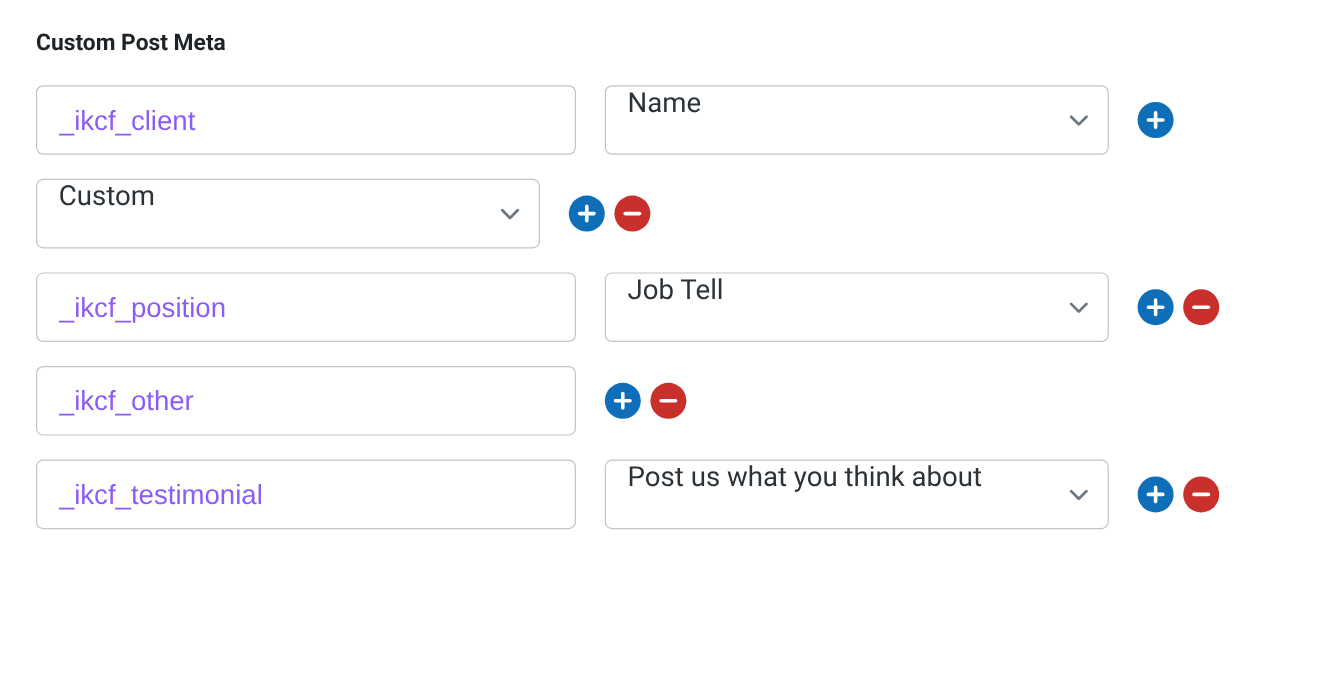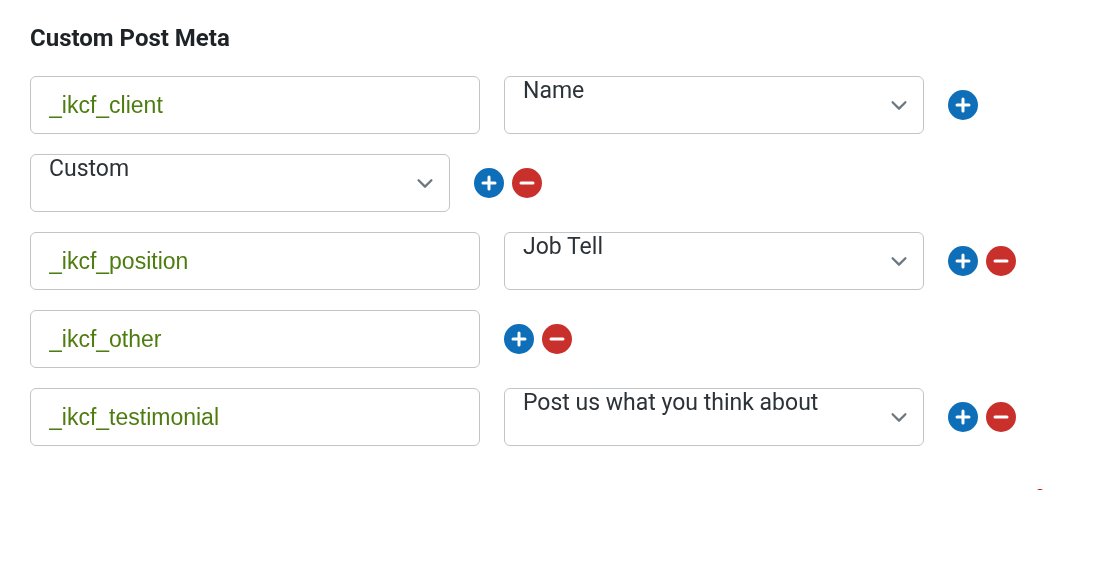--- a/index.html
+++ b/index.html
@@ -3,39 +3,39 @@
   <meta charset="utf-8">
   <style>
     * { box-sizing: border-box; margin: 0; padding: 0; }
     body {
       font-family: -apple-system, BlinkMacSystemFont, "Segoe UI", Roboto, sans-serif;
       background: #fff;
       padding: 24px 30px;
       width: 1116px;
     }
     h3.section-title {
-      font-size: 24px;
+      font-size: 19px;
       font-weight: 700;
       color: #1d2327;
       margin-bottom: 24px;
     }
     .row {
       display: flex;
       align-items: center;
       gap: 24px;
       margin-bottom: 20px;
     }
     .text-input {
       width: 450px;
       height: 58px;
       border: 1px solid #c3c4c7;
       border-radius: 6px;
       padding: 0 18px;
       font-size: 23px;
-      color: #4d7c0f;
+      color: #8b5cf6;
       background: #fff;
       outline: none;
     }
     .select-wrap {
       position: relative;
       width: 420px;
     }
     .select-input {
       width: 100%;
       height: 58px;

